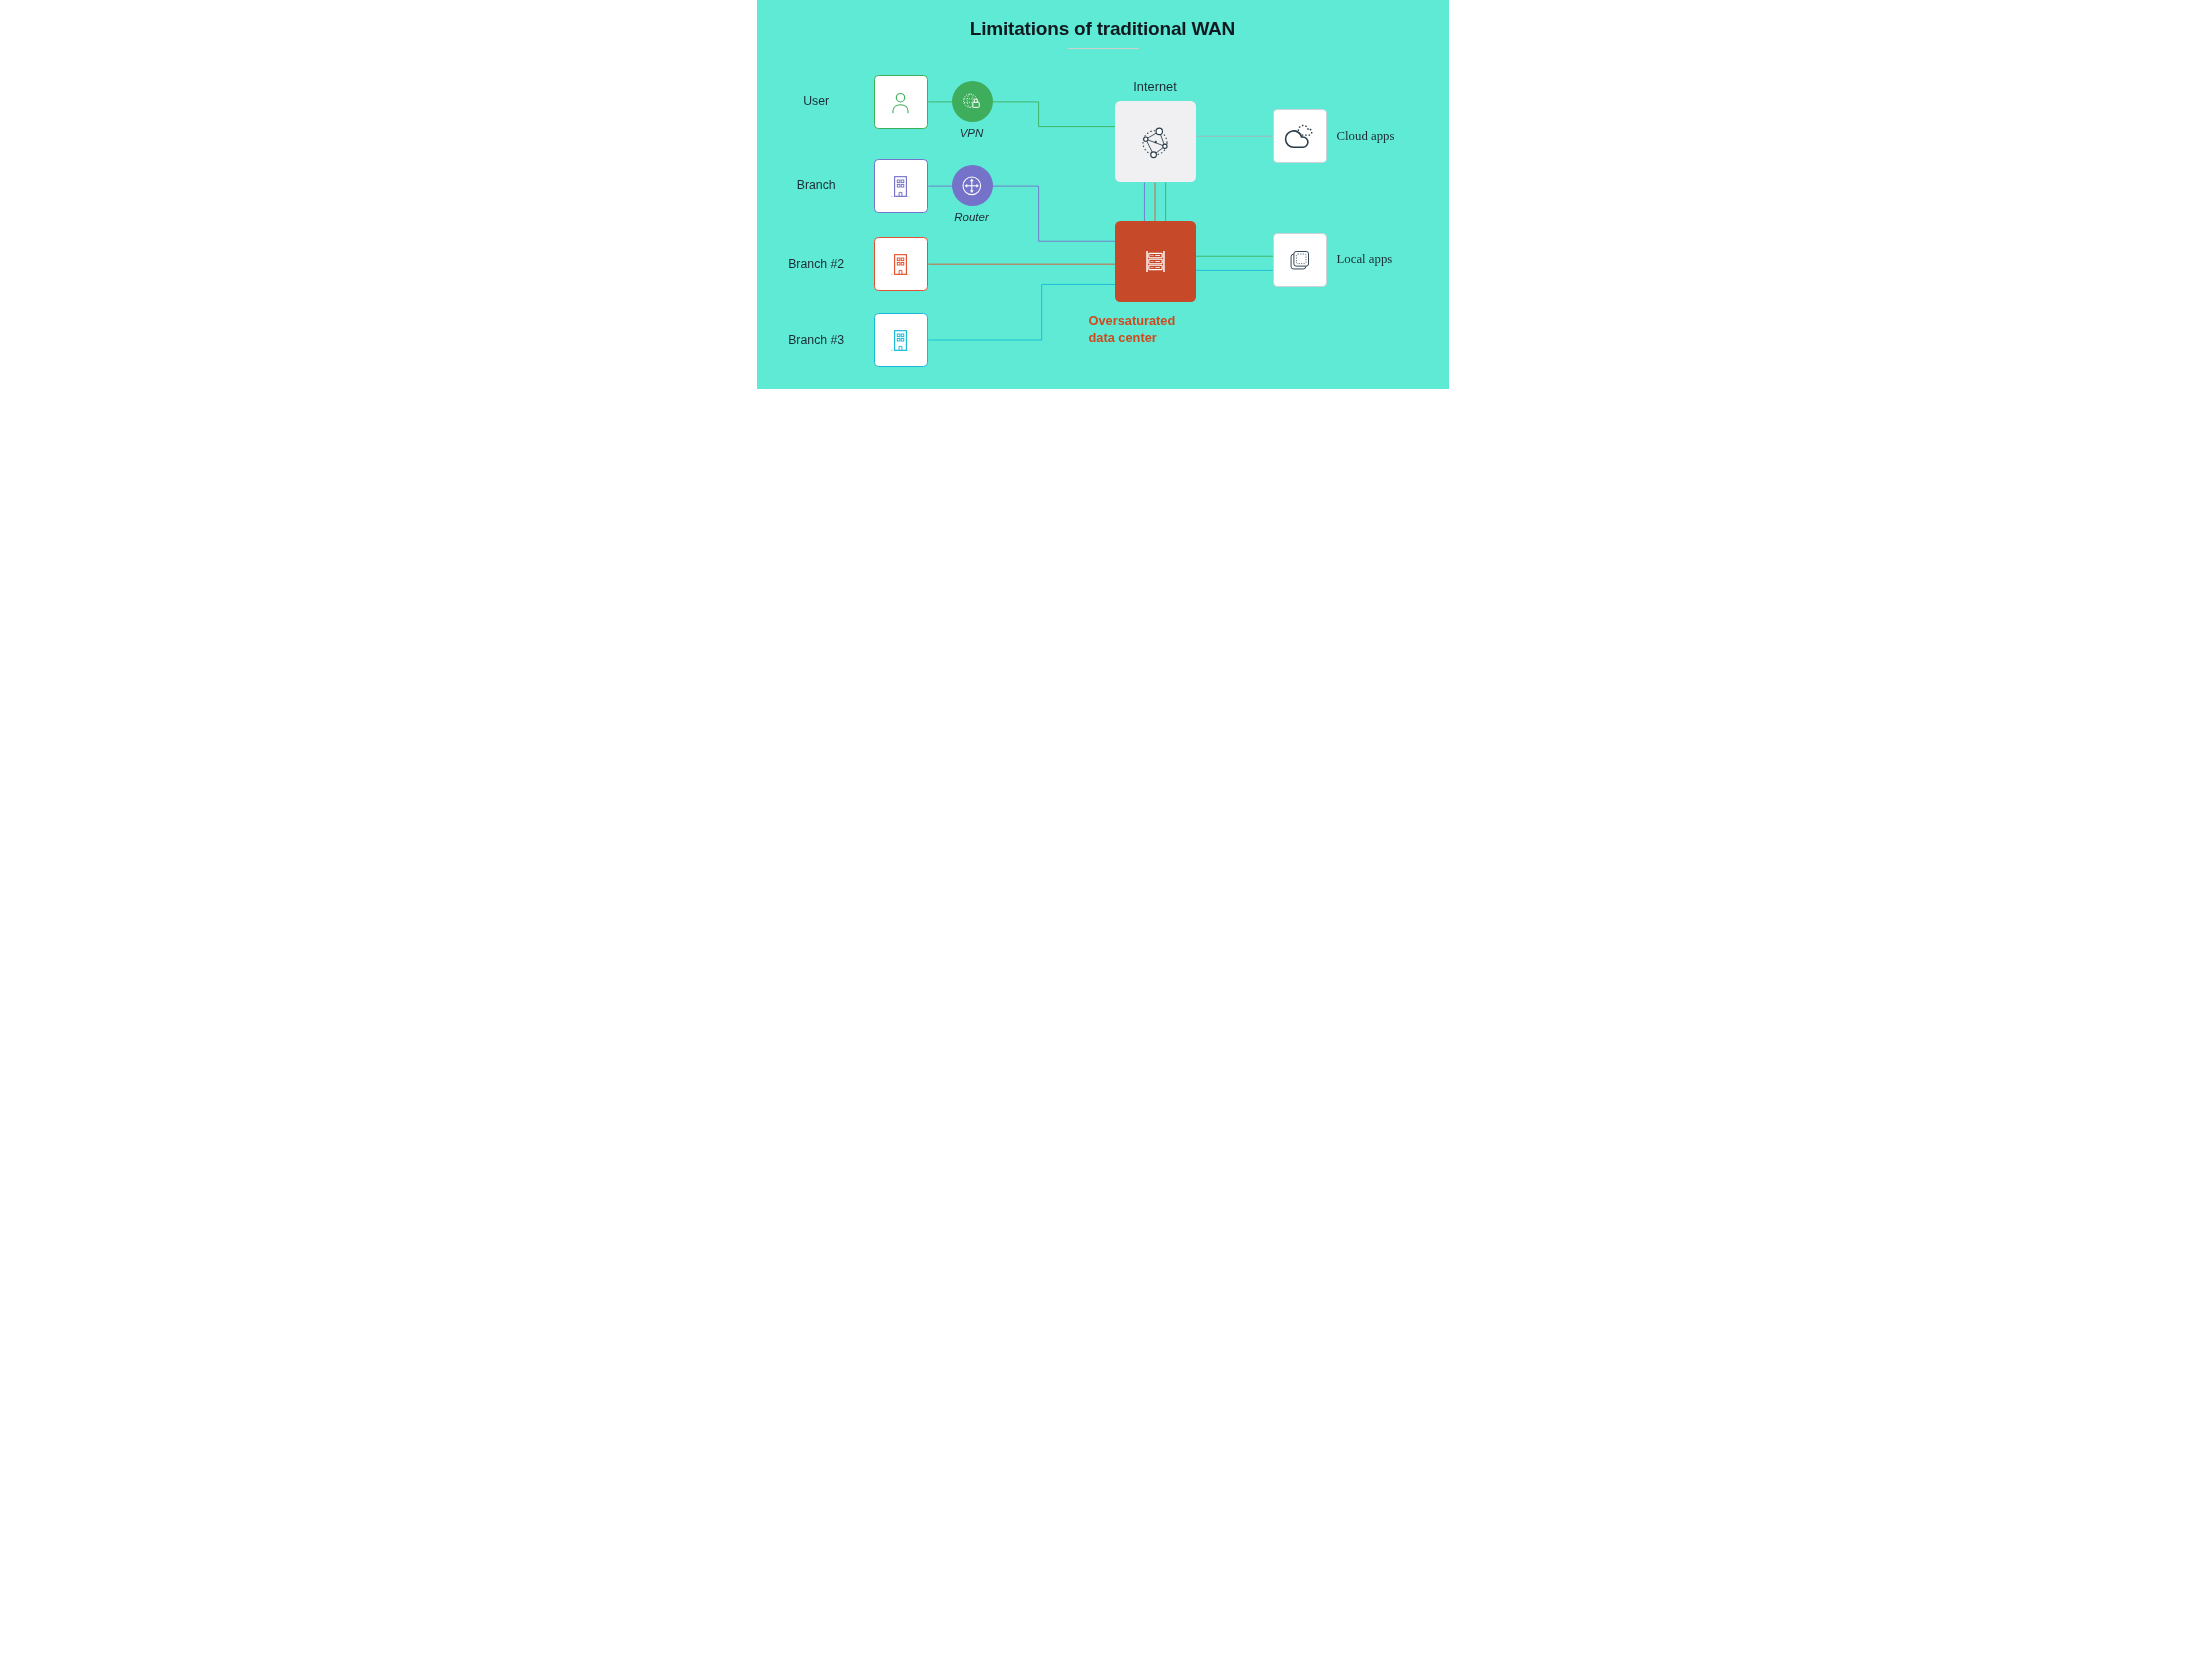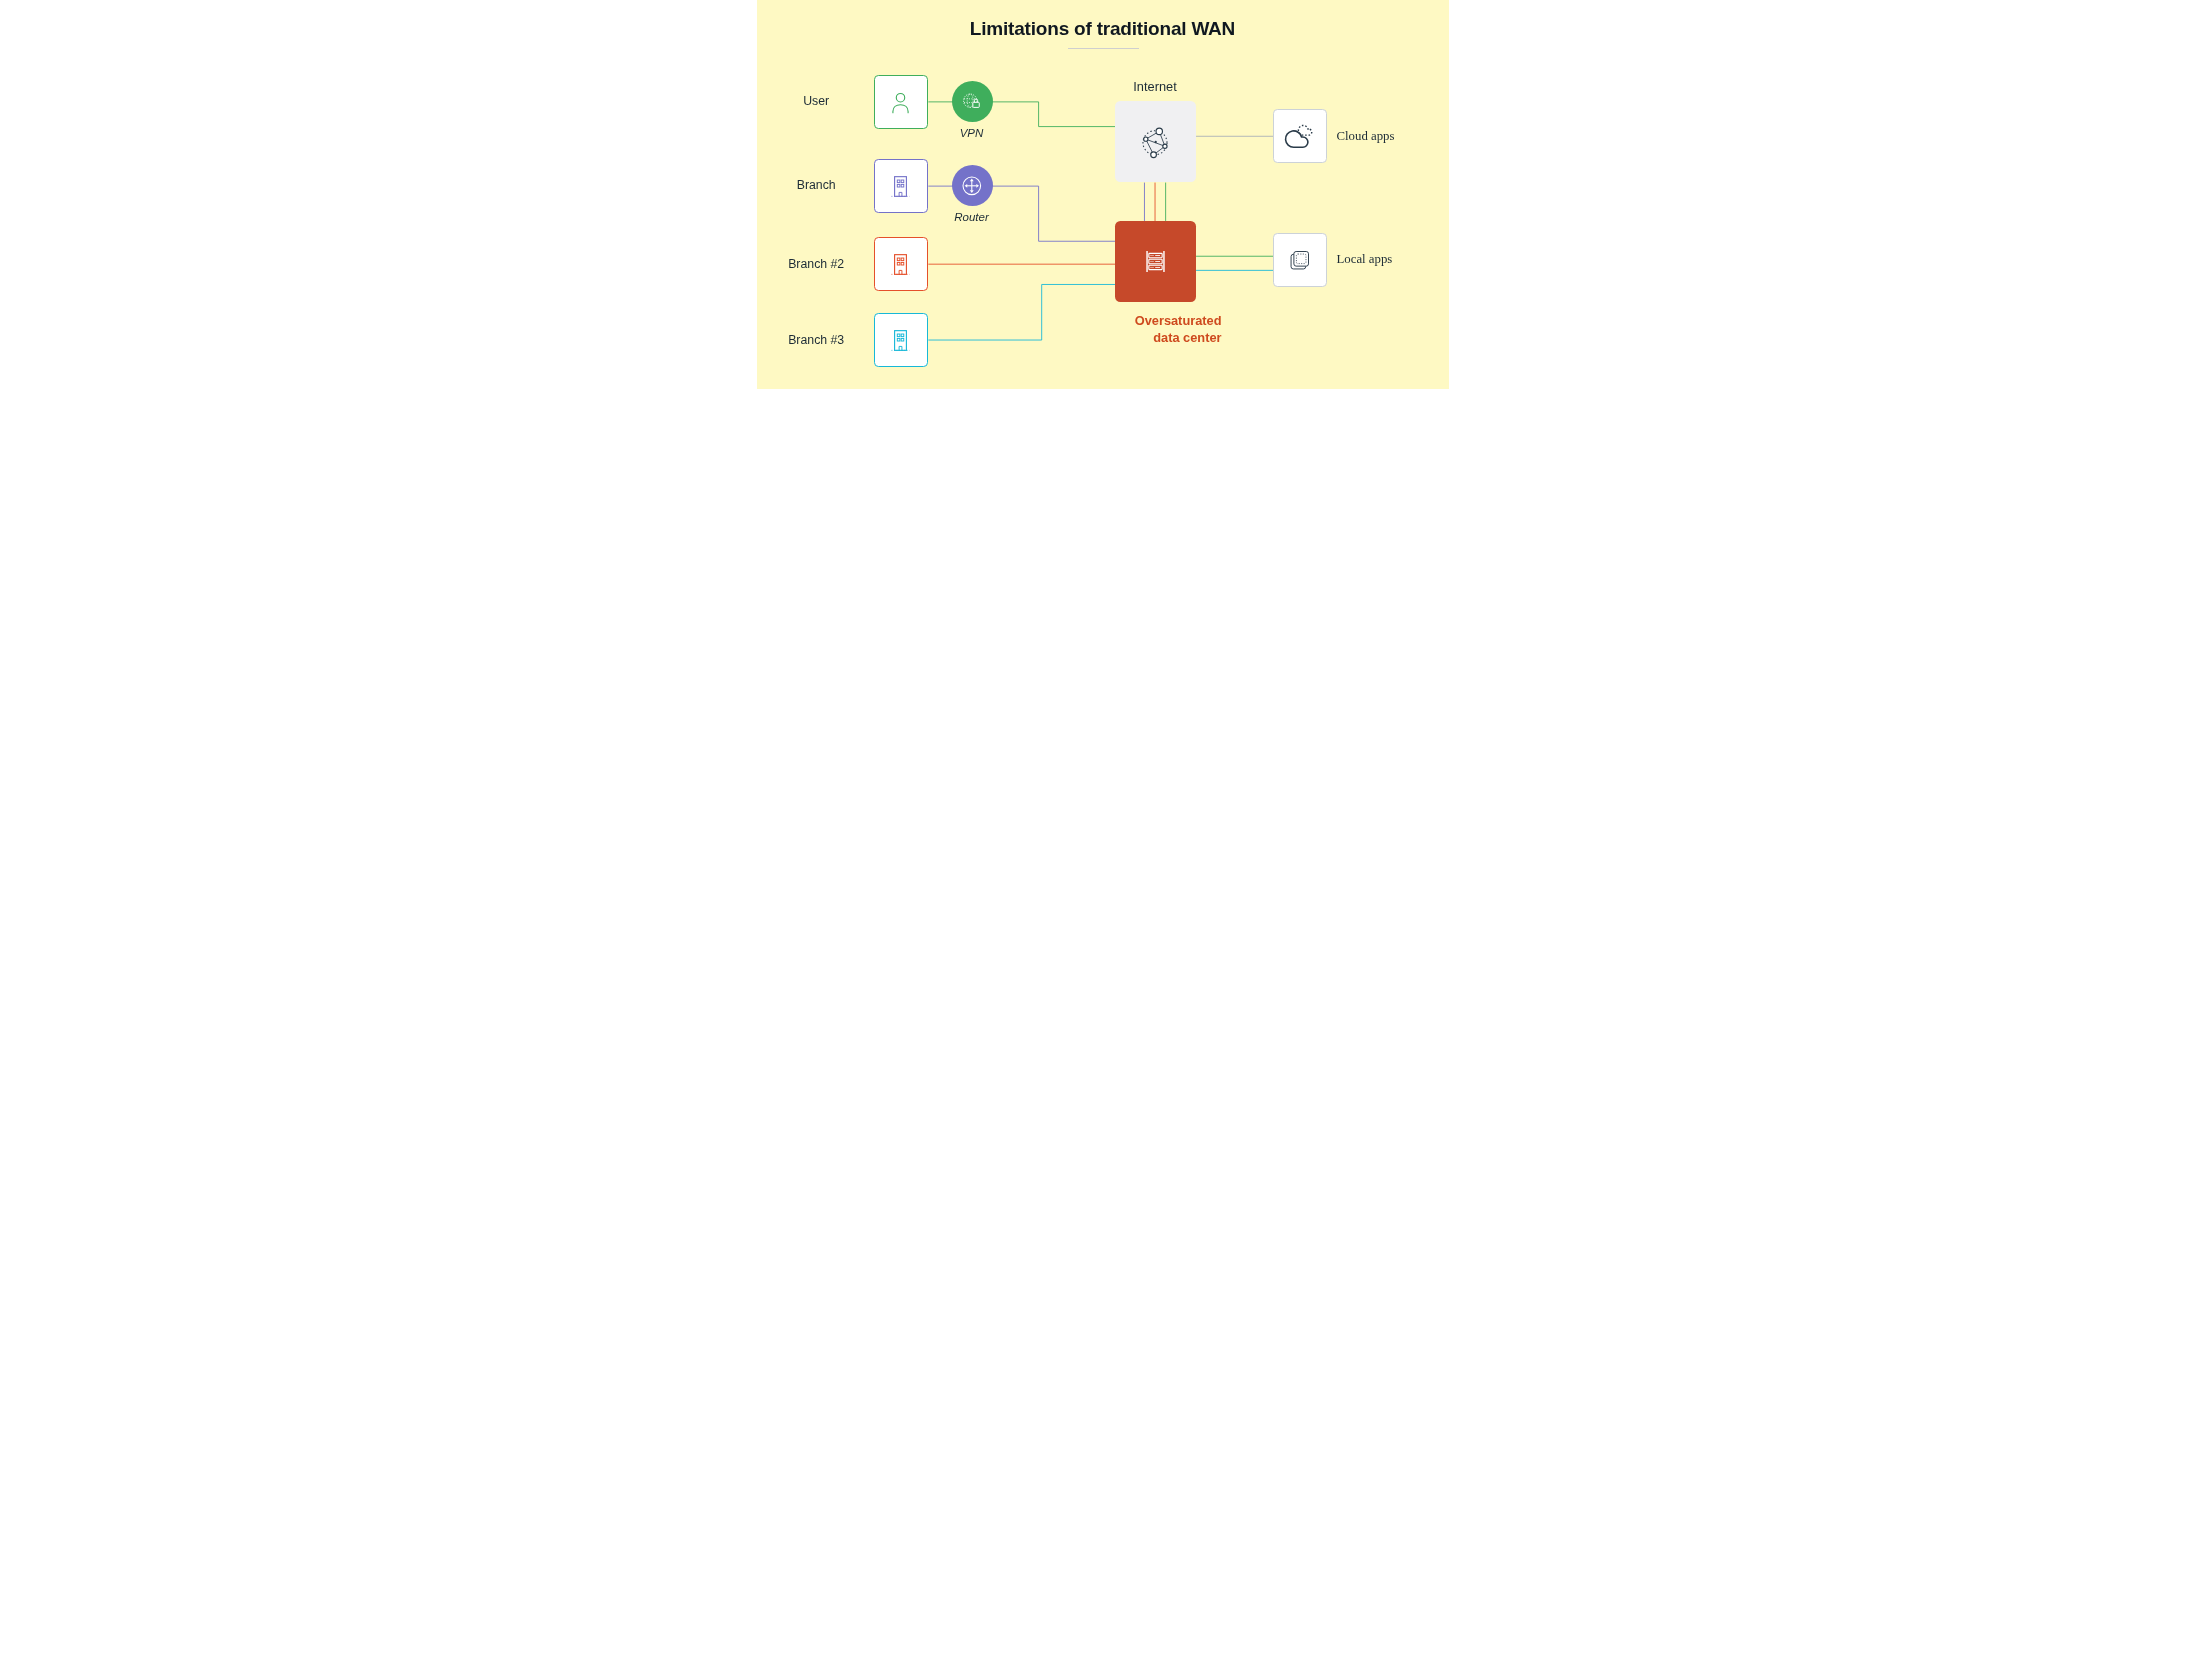--- a/index.html
+++ b/index.html
@@ -1,17 +1,17 @@
 <!DOCTYPE html>
 <html style="--green: #3fae5c; --purple: #7472c9; --orange: #e5502a; --cyan: #17b8d8; --dark: #1c2b36; --title: #101820; --box-gray: #f0f0f2; --dc-fill: #c6492a; --dc-text: #ce4a1e; --border-gray: #ccd2d8; --line-gray: #a9b0b7; --underline-gray: #cfcfcf; --icon-dark: #2a3b49;font-size:7px"><head>
 <meta charset="utf-8">
 <style>
   html,body{margin:0;padding:0;background:#ffffff;}
   .canvas{
-    position:relative;width:692px;height:389px;margin:0 auto;background:#fef9c3;
+    position:relative;width:692px;height:389px;margin:0 auto;background:#5eead4;
     font-family:"Liberation Sans", sans-serif;overflow:hidden;
   }
   .title{
     position:absolute;left:0;top:17.6px;width:100%;text-align:center;
     font-size:19px;font-weight:bold;letter-spacing:-0.2px;color:var(--title,#101820);
   }
   .underline{position:absolute;left:311px;top:48px;width:71px;height:1.3px;background:var(--underline-gray,#cfcfcf);}
 
   .connectors{position:absolute;left:0;top:0;width:692px;height:389px;}
   .connectors polyline{fill:none;stroke-width:2px;}
@@ -53,21 +53,21 @@
   }
   .internet-box{
     position:absolute;left:358px;top:101px;width:81px;height:81px;border-radius:5.3px;
     background:var(--box-gray,#f0f0f2);display:flex;align-items:center;justify-content:center;
   }
   .dc-box{
     position:absolute;left:358px;top:221px;width:81px;height:81px;border-radius:5.3px;
     background:var(--dc-fill,#c6492a);display:flex;align-items:center;justify-content:center;
   }
   .dc-caption{
-    position:absolute;left:332px;top:312px;width:133px;text-align:right;
+    position:absolute;left:332px;top:312px;width:133px;text-align:left;
     font-size:12.8px;line-height:17px;font-weight:bold;color:var(--dc-text,#ce4a1e);
   }
   .app-box{
     position:absolute;width:54px;height:54px;background:#fff;border:0.7px solid var(--border-gray,#ccd2d8);
     border-radius:4.4px;display:flex;align-items:center;justify-content:center;box-sizing:border-box;
   }
   .dark-icon{color:var(--icon-dark,#2a3b49);}
   svg{display:block;}
 </style>
 </head>

